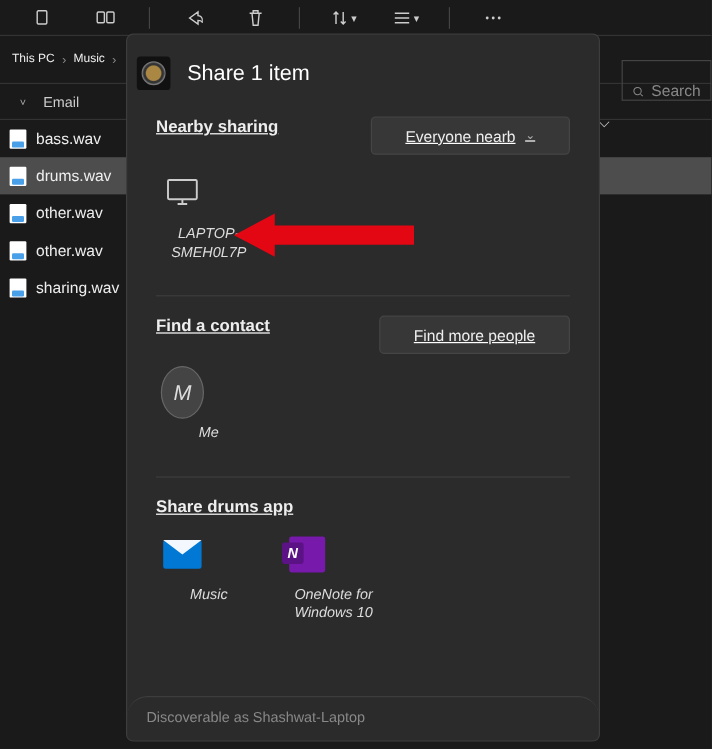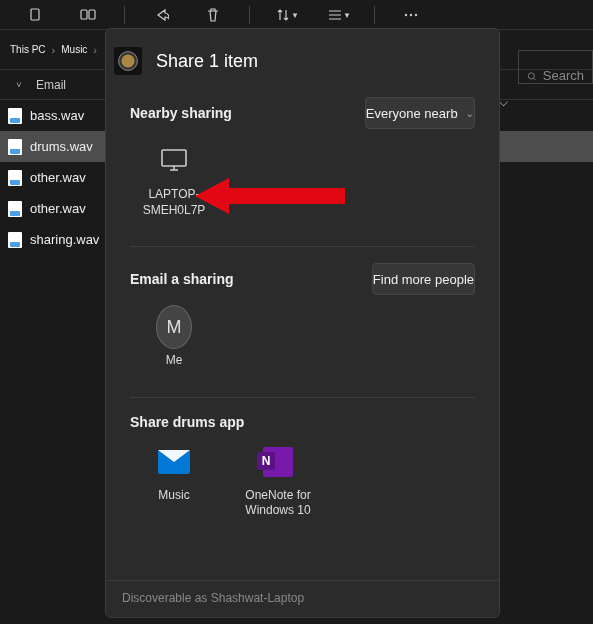--- a/index.html
+++ b/index.html
@@ -24,40 +24,40 @@
   .file-icon { width: 14px; height: 16px; background: #fff; border-radius: 1px; position: relative; }
   .file-icon:before { content: ""; position: absolute; bottom: 1px; left: 2px; right: 2px; height: 5px; background: #4aa0e8; border-radius: 1px; }
   
   .share { position: absolute; left: 105px; top: 28px; width: 395px; height: 590px; background: #2b2b2b; border: 1px solid #3d3d3d; border-radius: 6px; z-index: 10; display: flex; flex-direction: column; }
   .share-head { display: flex; align-items: center; gap: 14px; padding: 18px 20px 10px 8px; }
   .share-head-icon { width: 28px; height: 28px; background: #111; border-radius: 3px; display: flex; align-items: center; justify-content: center; }
   .disc { width: 20px; height: 20px; border-radius: 50%; background: radial-gradient(circle at center, #a84 0 6px, #333 7px 8px, #555 9px 10px); border: 1px solid #777; position: relative; }
   .share-title { font-size: 18px; color: #fff; }
   
   .section { padding: 12px 24px 6px; }
-  .sec-head { display: flex; align-items: center; justify-content: space-between; margin-bottom: 14px; }
+  .sec-head { display: flex; justify-content: space-between; margin-bottom: 14px; text-decoration: underline; }
   .sec-title { font-size: 14px; font-weight: 600; color: #eee; }
-  .btn { background: #373737; border: 1px solid #454545; border-radius: 4px; height: 32px; padding: 0 0; font-size: 13px; color: #eee; display: flex; align-items: center; gap: 8px; cursor: pointer; }
+  .btn { background: #373737; border: 1px solid #454545; border-radius: 4px; height: 32px; padding: 0 28px; font-size: 13px; color: #eee; display: flex; align-items: center; gap: 8px; cursor: pointer; }
   .btn .dd { font-size: 10px; color: #aaa; }
   
   .targets { display: flex; gap: 24px; padding: 0 4px 18px; flex-wrap: wrap; }
-  .target { display: flex; flex-direction: column; align-items: center; width: 80px; text-align: center; cursor: pointer; }
+  .target { display: flex; flex-direction: column; width: 80px; text-align: center; cursor: pointer; font-style: italic; }
   .target .icn { width: 36px; height: 36px; display: flex; align-items: center; justify-content: center; margin-bottom: 8px; }
   .target .lbl { font-size: 12px; color: #ddd; line-height: 1.3; }
   
   .monitor svg { color: #ccc; }
   .avatar-circ { width: 44px; height: 44px; border-radius: 50%; background: #444; border: 1px solid #666; display: flex; align-items: center; justify-content: center; font-size: 18px; color: #ddd; }
   .mail-icn { width: 32px; height: 24px; background: #0078d4; border-radius: 2px; position: relative; }
   .mail-icn:before { content: ""; position: absolute; left: 0; right: 0; top: 0; height: 0; border-left: 16px solid transparent; border-right: 16px solid transparent; border-top: 12px solid #fff; opacity: .95; }
   .onenote-icn { width: 30px; height: 30px; background: #7719aa; border-radius: 2px; display: flex; align-items: center; justify-content: center; color: #fff; font-weight: bold; font-size: 16px; position: relative; }
   .onenote-icn .sq { position: absolute; left: -6px; top: 5px; width: 18px; height: 18px; background: #5b1284; border-radius: 2px; display: flex; align-items: center; justify-content: center; font-size: 12px; }
   
   .hr { height: 1px; background: #3d3d3d; margin: 4px 24px; }
   
-  .footer { font-size: 12px; color: #888; padding: 10px 16px 12px 16px; border-top: 1px solid #3d3d3d; margin-top: auto; }
+  .footer { font-size: 12px; color: #888; padding: 10px 16px 12px 16px; border-top: 1px solid #3d3d3d; margin-top: auto; border-radius: 17px; }
   
   .arrow { position: absolute; left: 195px; top: 166px; z-index: 20; pointer-events: none; }
   
   .right-mask { position: absolute; right: 74px; top: 95px; width: 20px; height: 20px; color: #ccc; font-size: 12px; }
 </style>
 </head>
 <body>
 
 <div class="toolbar">
   <div class="tico">
@@ -175,21 +175,21 @@
             </svg>
         </div>
         <div class="lbl">LAPTOP-SMEH0L7P</div>
       </div>
     </div>
   </div>
   <div class="hr"></div>
 
   <div class="section">
     <div class="sec-head">
-      <div class="sec-title">Email a sharing</div>
+      <div class="sec-title">Find a contact</div>
       <div class="btn">
         <span>Find more people</span>
       </div>
     </div>
     <div class="targets">
       <div class="target">
         <div class="icn">
           <div class="avatar-circ">M</div>
         </div>
         <div class="lbl">Me</div>

